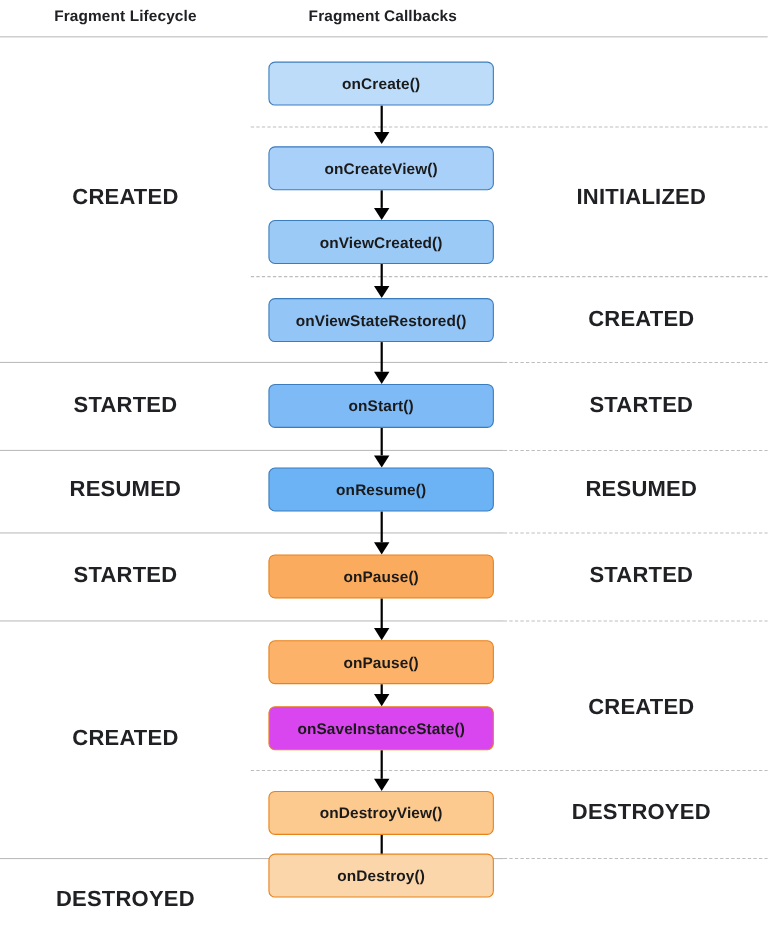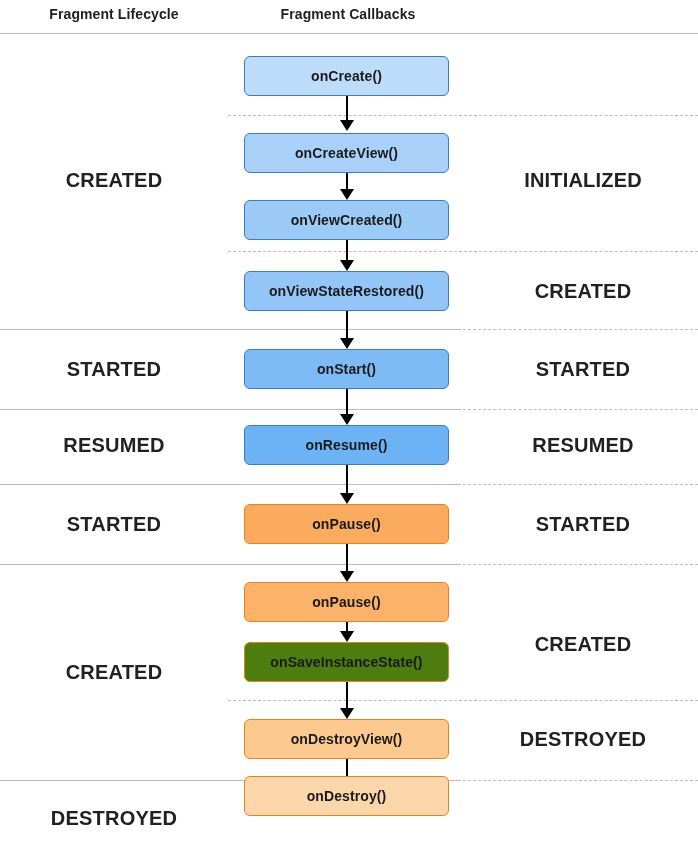--- a/index.html
+++ b/index.html
@@ -136,18 +136,18 @@
     </div>
   <div id="boxes-layer">
       <div class="cb-box" style="top: 56px; background: rgb(188, 220, 250); border: 1.6px solid rgb(59, 124, 189);">onCreate()</div>
       <div class="cb-box" style="top: 133px; background: rgb(168, 208, 248); border: 1.6px solid rgb(59, 124, 189);">onCreateView()</div>
       <div class="cb-box" style="top: 200px; background: rgb(156, 202, 247); border: 1.6px solid rgb(59, 124, 189);">onViewCreated()</div>
       <div class="cb-box" style="top: 271px; background: rgb(147, 197, 247); border: 1.6px solid rgb(59, 124, 189);">onViewStateRestored()</div>
       <div class="cb-box" style="top: 349px; background: rgb(125, 186, 246); border: 1.6px solid rgb(59, 124, 189);">onStart()</div>
       <div class="cb-box" style="top: 425px; background: rgb(108, 179, 245); border: 1.6px solid rgb(59, 124, 189);">onResume()</div>
       <div class="cb-box" style="top: 504px; background: rgb(251, 171, 94); border: 1.6px solid rgb(232, 130, 26);">onPause()</div>
       <div class="cb-box" style="top: 582px; background: rgb(252, 179, 105); border: 1.6px solid rgb(232, 130, 26);">onPause()</div>
-      <div class="cb-box" style="top: 642px; background: #4d7c0f; border: 1.6px solid rgb(232, 130, 26);">onSaveInstanceState()</div>
+      <div class="cb-box" style="top: 642px; background: #d946ef; border: 1.6px solid rgb(232, 130, 26);">onSaveInstanceState()</div>
       <div class="cb-box" style="top: 719px; background: rgb(252, 201, 143); border: 1.6px solid rgb(232, 130, 26);">onDestroyView()</div>
       <div class="cb-box" style="top: 776px; background: rgb(252, 214, 171); border: 1.6px solid rgb(232, 130, 26);">onDestroy()</div>
     </div>
 
 </div>
 
 </body></html>

